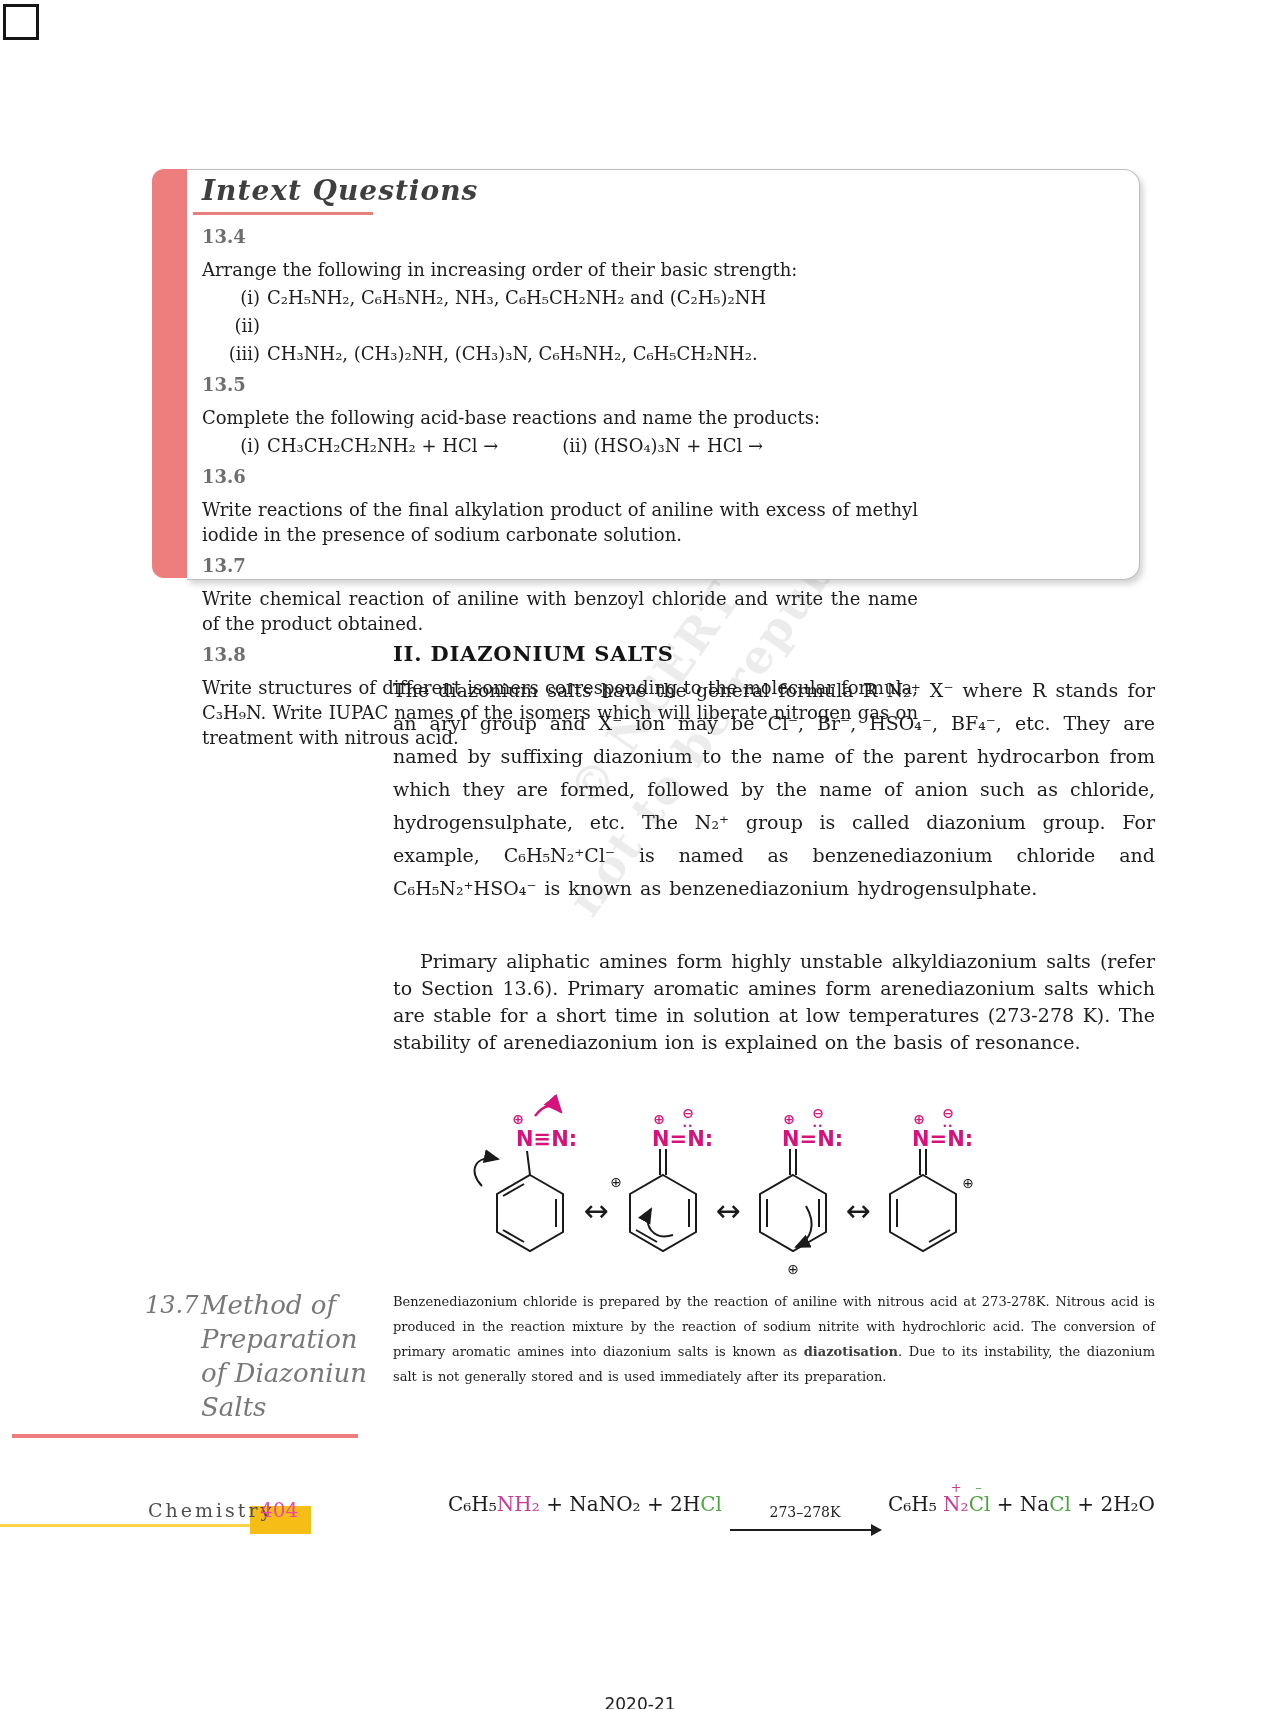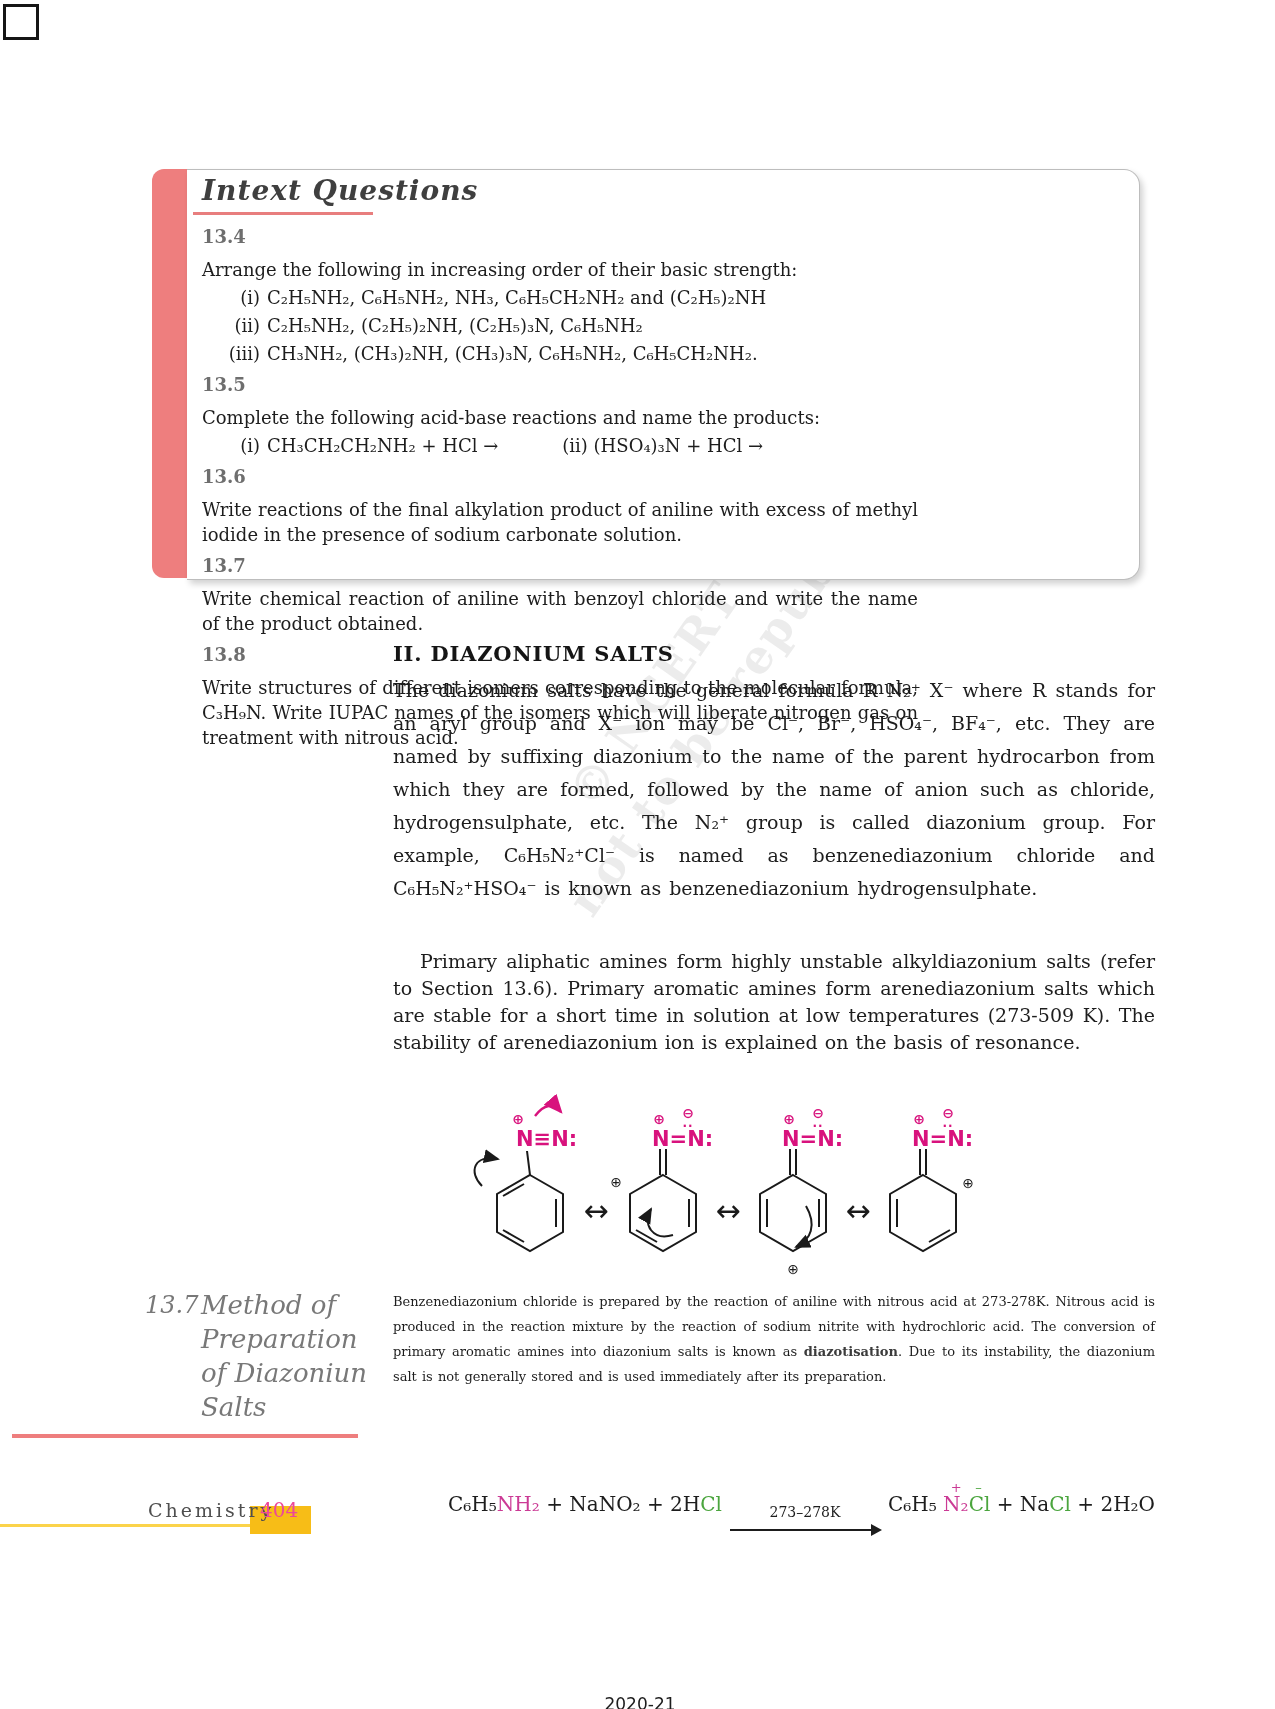--- a/index.html
+++ b/index.html
@@ -102,21 +102,20 @@
   <div class="q">
     <span class="qnum">13.4</span>
     <div class="qbody">
       <div class="qtext">Arrange the following in increasing order of their basic strength:</div>
       <div class="subrow">
         <span class="sublabel">(i)</span>
         <span>C₂H₅NH₂, C₆H₅NH₂, NH₃, C₆H₅CH₂NH₂ and (C₂H₅)₂NH</span>
       </div>
       <div class="subrow">
         <span class="sublabel">(ii)</span>
-        <span>C₂H₅NH₂, (C₂H₅)₂NH, (C₂H₅)₃N, C₆H₅NH₂</span>
       </div>
       <div class="subrow">
         <span class="sublabel">(iii)</span>
         <span>CH₃NH₂, (CH₃)₂NH, (CH₃)₃N, C₆H₅NH₂, C₆H₅CH₂NH₂.</span>
       </div>
     </div>
   </div>
 
   <div class="q">
     <span class="qnum">13.5</span>
@@ -149,21 +148,21 @@
   <div class="q">
     <span class="qnum">13.8</span>
     <div class="qbody">
         <div class="qtext">Write structures of different isomers corresponding to the molecular formula, C₃H₉N. Write IUPAC names of the isomers which will liberate nitrogen gas on treatment with nitrous acid.</div>
       </div>
   </div>
 </div>
 
 <div class="abs heading2">II. DIAZONIUM SALTS</div>
 <div class="abs para1">The diazonium salts have the general formula R N₂⁺ X⁻ where R stands for an aryl group and X⁻ ion may be Cl⁻, Br⁻, HSO₄⁻, BF₄⁻, etc. They are named by suffixing diazonium to the name of the parent hydrocarbon from which they are formed, followed by the name of anion such as chloride, hydrogensulphate, etc. The N₂⁺ group is called diazonium group. For example, C₆H₅N₂⁺Cl⁻ is named as benzenediazonium chloride and C₆H₅N₂⁺HSO₄⁻ is known as benzenediazonium hydrogensulphate.</div>
-<div class="abs para2">Primary aliphatic amines form highly unstable alkyldiazonium salts (refer to Section 13.6). Primary aromatic amines form arenediazonium salts which are stable for a short time in solution at low temperatures (273-509 K). The stability of arenediazonium ion is explained on the basis of resonance.</div>
+<div class="abs para2">Primary aliphatic amines form highly unstable alkyldiazonium salts (refer to Section 13.6). Primary aromatic amines form arenediazonium salts which are stable for a short time in solution at low temperatures (273-278 K). The stability of arenediazonium ion is explained on the basis of resonance.</div>
 
 <svg class="abs fig" width="580" height="190" viewBox="0 0 580 190">
   <defs>
     <marker id="ab" markerWidth="9" markerHeight="8" refX="7" refY="3.5" orient="auto">
       <path d="M0,0 L8,3.5 L0,7 z" fill="#1a1a1a"></path>
     </marker>
     <marker id="ap" markerWidth="9" markerHeight="8" refX="7" refY="3.5" orient="auto">
       <path d="M0,0 L8,3.5 L0,7 z" fill="#d8127d"></path>
     </marker>
   </defs>

